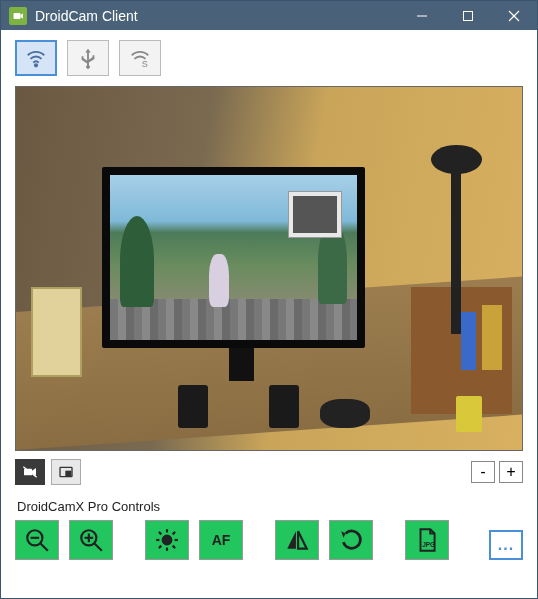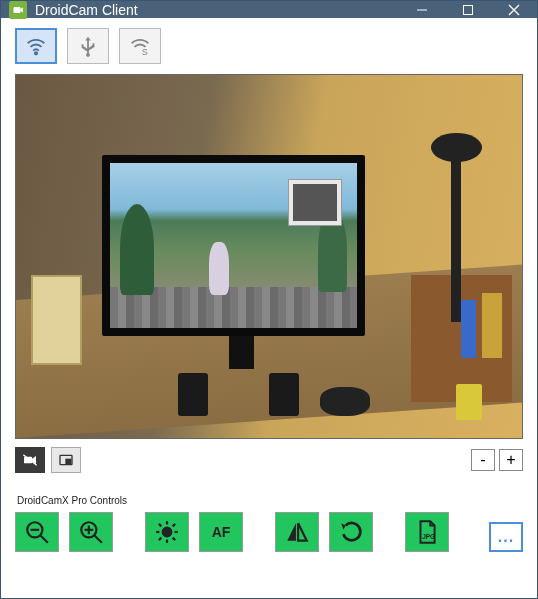--- a/index.html
+++ b/index.html
@@ -12,21 +12,21 @@
   }
   .window {
     width: 538px;
     height: 599px;
     background: #fff;
     border: 1px solid #3a5570;
     display: flex;
     flex-direction: column;
   }
   .titlebar {
-    height: 17px;
+    height: 29px;
     background: #4a6279;
     display: flex;
     align-items: center;
     color: #fff;
     font-size: 14px;
   }
   .titlebar .app-icon {
     width: 18px; height: 18px;
     margin: 0 8px;
     background: #7cb342;
@@ -159,22 +159,22 @@
     border: 1px solid #888;
     background: #fff;
     display: flex;
     align-items: center;
     justify-content: center;
     font-size: 15px;
     cursor: pointer;
     font-family: monospace;
   }
   .pro-label {
-    font-size: 10px;
-    margin: 12px 0 6px 2px;
+    font-size: 13px;
+    margin: 4px 0 6px 2px;
     color: #222;
   }
   .pro-toolbar {
     display: flex;
     gap: 10px;
     align-items: center;
     padding-bottom: 4px;
   }
   .pro-btn {
     width: 44px; height: 40px;

